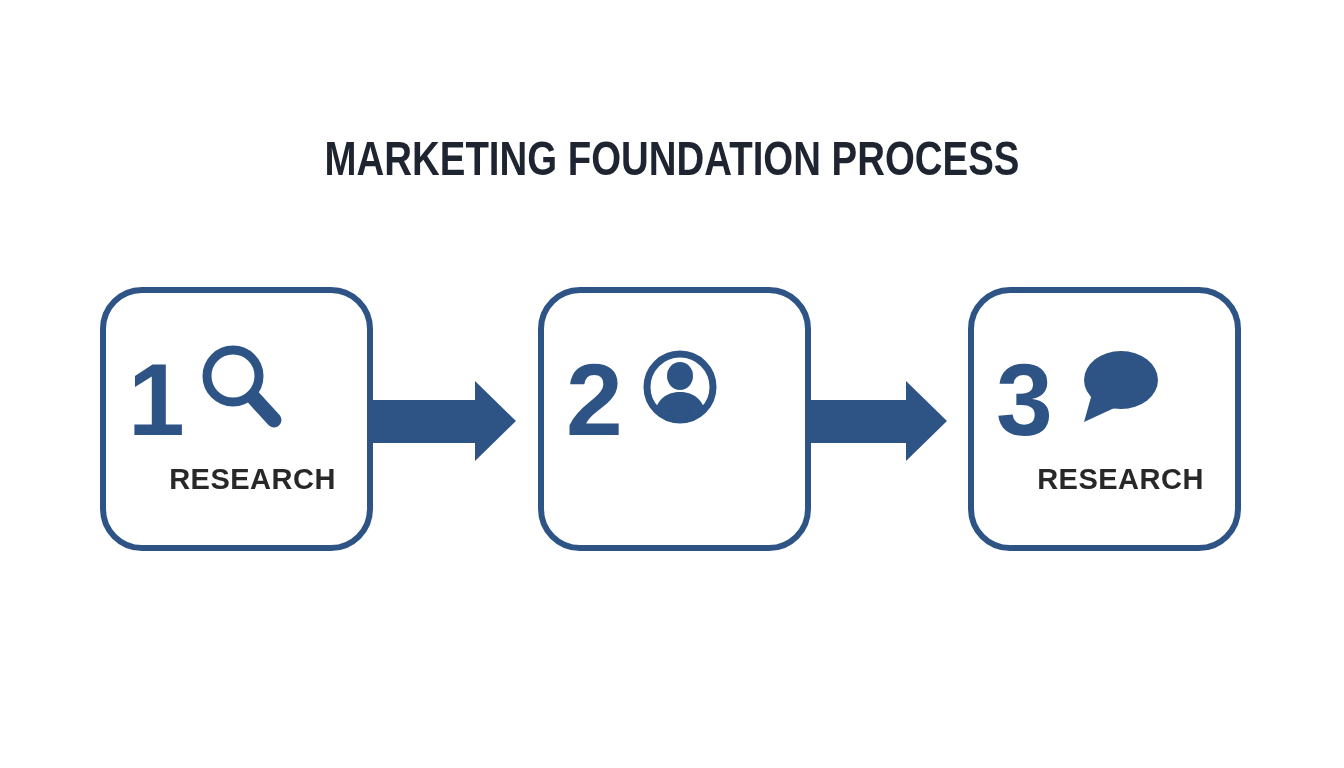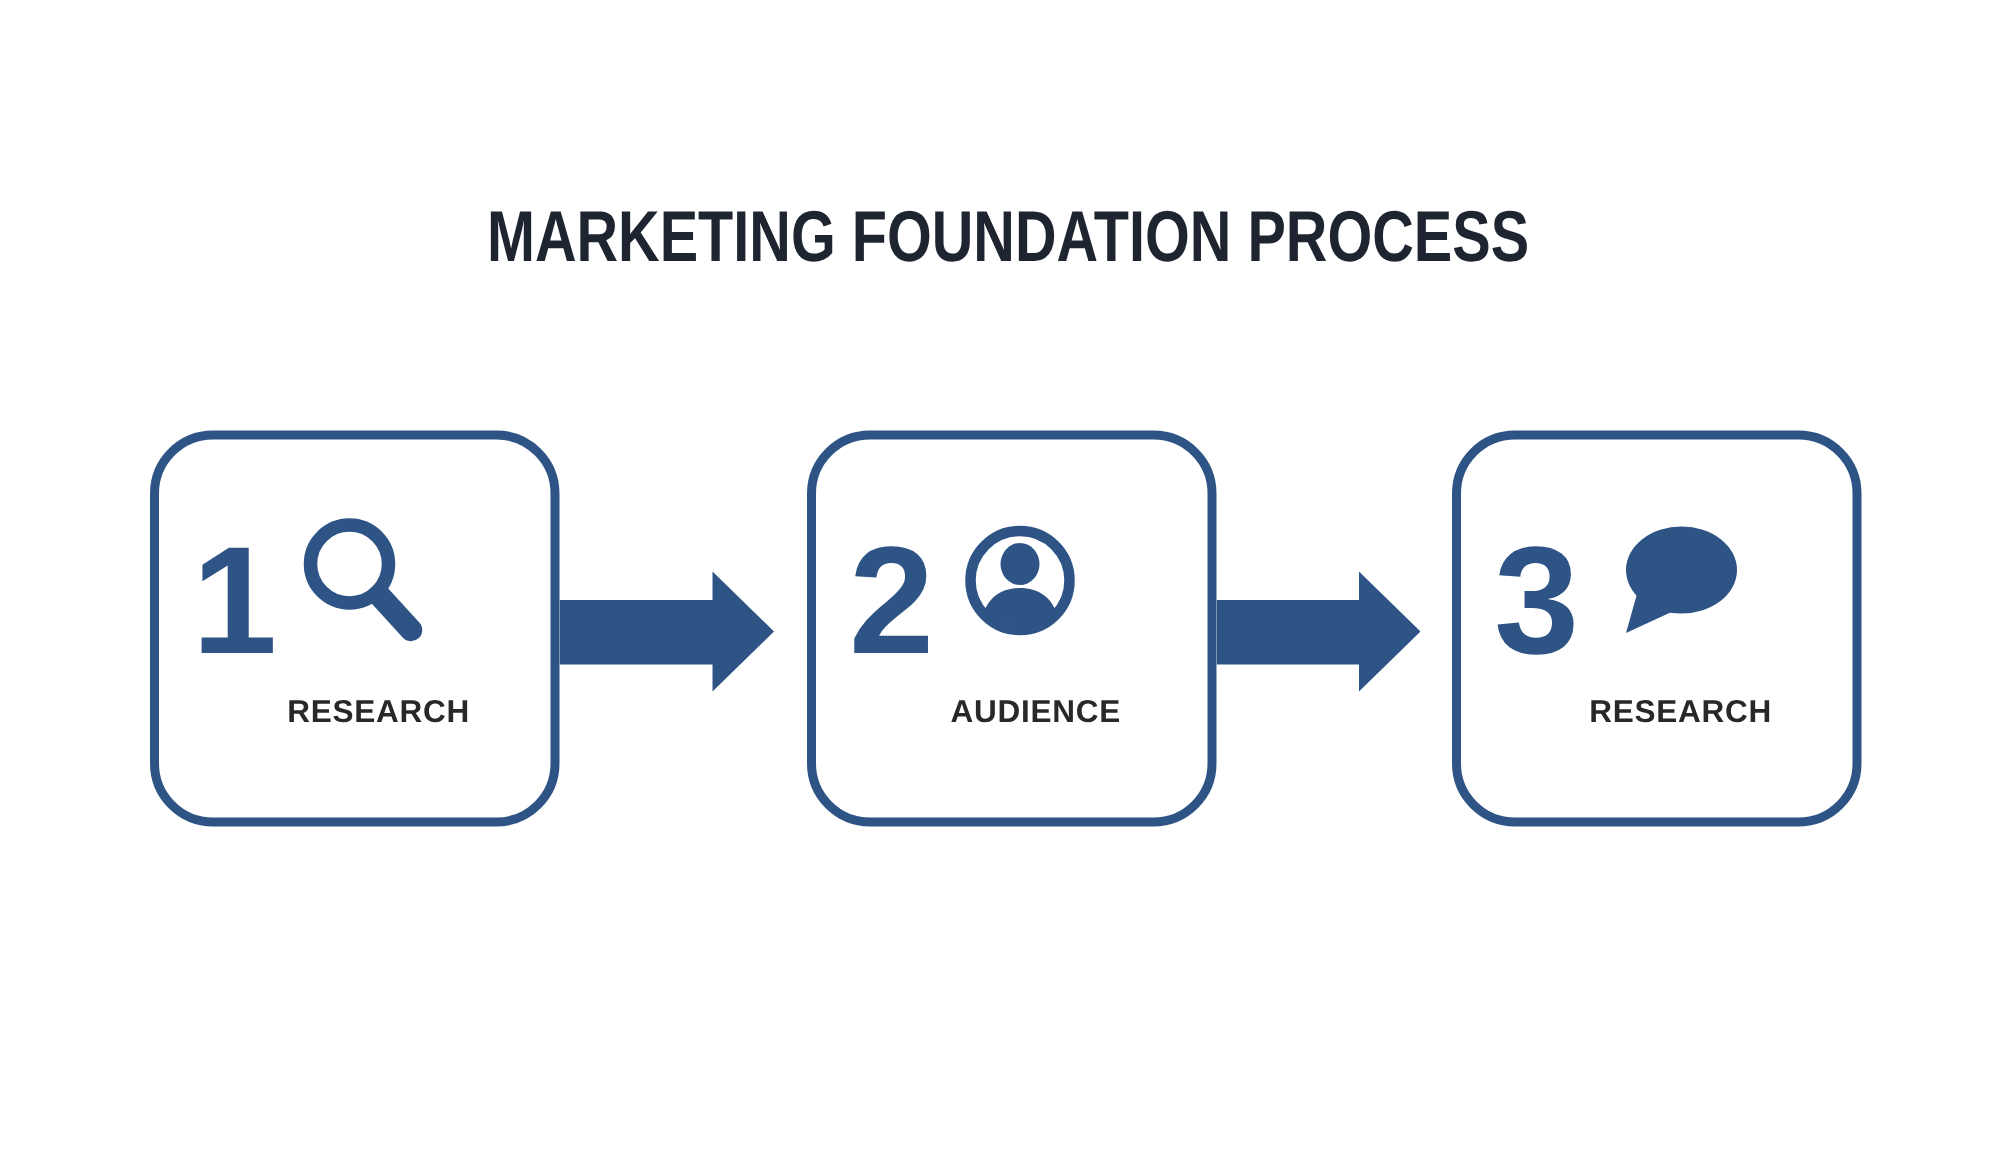--- a/index.html
+++ b/index.html
@@ -56,21 +56,21 @@
     line-height: 1;
   }
   .icon { position: absolute; display: block; }
   .icon-magnifier { left: 94px; top: 50px; }
   .icon-user      { left: 98px; top: 56px; }
   .icon-bubble    { left: 99px; top: 57px; }
   .step-label {
     position: absolute;
     left: 0; right: 0; top: 170px;
     text-align: center;
-    font-size: 21px;
+    font-size: 29px;
     font-weight: 700;
     letter-spacing: 0.5px;
     color: var(--label-color);
     white-space: nowrap;
     padding-left: 32px;
   }
   .arrow {
     position: absolute;
     top: 363px;
     height: 80px;
@@ -112,21 +112,20 @@
               <circle cx="38" cy="38" r="30"></circle>
             </clipPath>
         </defs>
         <circle cx="38" cy="38" r="33" stroke="var(--accent)" stroke-width="7"></circle>
         <g clip-path="url(#user-clip)" fill="var(--accent)">
           <ellipse cx="38" cy="27" rx="13" ry="14"></ellipse>
           <path d="M38 43 C 24 43 11 51 11 77 L 65 77 C 65 51 52 43 38 43 Z"></path>
         </g>
       </svg>
     </span>
-    <div class="step-label">AUDIENCE</div>
   </div>
 
   <span class="arrow arrow-2">
     <svg width="136" height="80" viewBox="0 0 136 80">
       <polygon points="0,19 95,19 95,0 136,40 95,80 95,62 0,62" fill="var(--accent)"></polygon>
     </svg>
   </span>
 
   <div class="step step-3">
     <span class="num">3</span>

